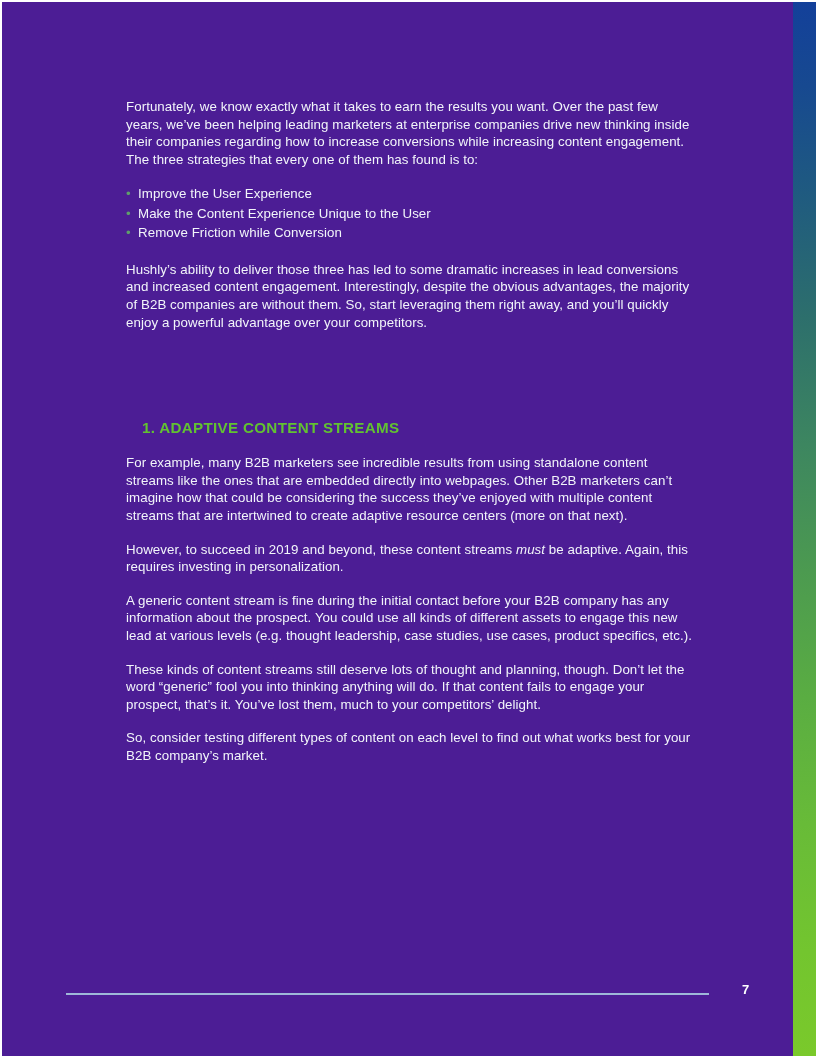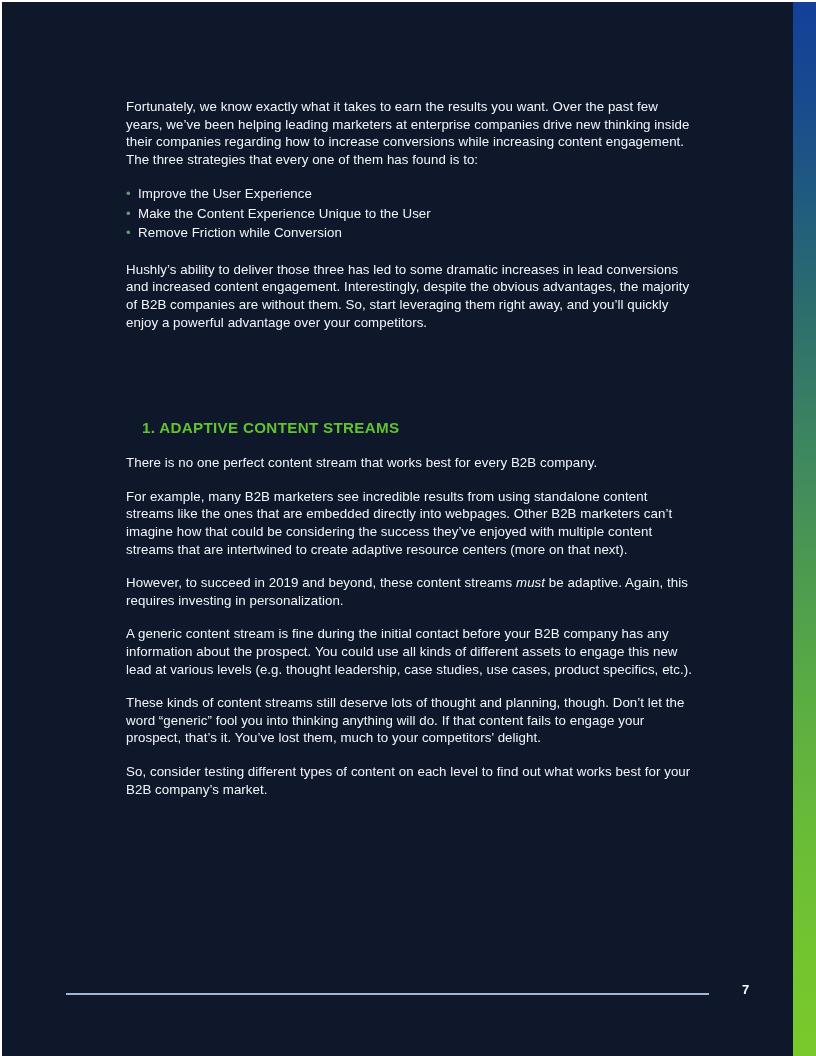--- a/index.html
+++ b/index.html
@@ -7,21 +7,21 @@
     padding: 0;
     background: #ffffff;
   }
   body {
     font-family: "Liberation Sans", sans-serif;
   }
   .page {
     position: relative;
     width: 816px;
     height: 1056px;
-    background: #0f172a;
+    background: #4c1d95;
     overflow: hidden;
     box-sizing: border-box;
     border-left: 2px solid #ffffff;
     border-top: 2px solid #ffffff;
   }
   .edge-stripe {
     position: absolute;
     top: 0;
     right: 0;
     width: 23px;
@@ -135,21 +135,20 @@
         <span>Remove Friction while Conversion</span>
       </li>
     </ul>
 
     <p class="body-text">Hushly’s ability to deliver those three has led to some dramatic increases in lead conversions and increased content engagement.  Interestingly, despite the obvious advantages, the majority of B2B companies are without them. So, start leveraging them right away, and you’ll quickly enjoy a powerful advantage over your competitors.</p>
 
     <div class="spacer-section"></div>
 
     <h2 class="section-heading">1. ADAPTIVE CONTENT STREAMS</h2>
 
-    <p class="body-text">There is no one perfect content stream that works best for every B2B company.</p>
 
     <p class="body-text">For example, many B2B marketers see incredible results from using standalone content streams like the ones that are embedded directly into webpages. Other B2B marketers can’t imagine how that could be considering the success they’ve enjoyed with multiple content streams that are intertwined to create adaptive resource centers (more on that next).</p>
 
     <p class="body-text"><span>However, to succeed in 2019 and beyond, these content streams </span><em class="emph">must</em><span> be adaptive. Again, this requires investing in personalization.</span></p>
 
     <p class="body-text">A generic content stream is fine during the initial contact before your B2B company has any information about the prospect. You could use all kinds of different assets to engage this new lead at various levels (e.g. thought leadership, case studies, use cases, product specifics, etc.).</p>
 
     <p class="body-text">These kinds of content streams still deserve lots of thought and planning, though. Don’t let the word “generic” fool you into thinking anything will do. If that content fails to engage your prospect, that’s it. You’ve lost them, much to your competitors’ delight.</p>
 
     <p class="body-text">So, consider testing different types of content on each level to find out what works best for your B2B company’s market.</p>

